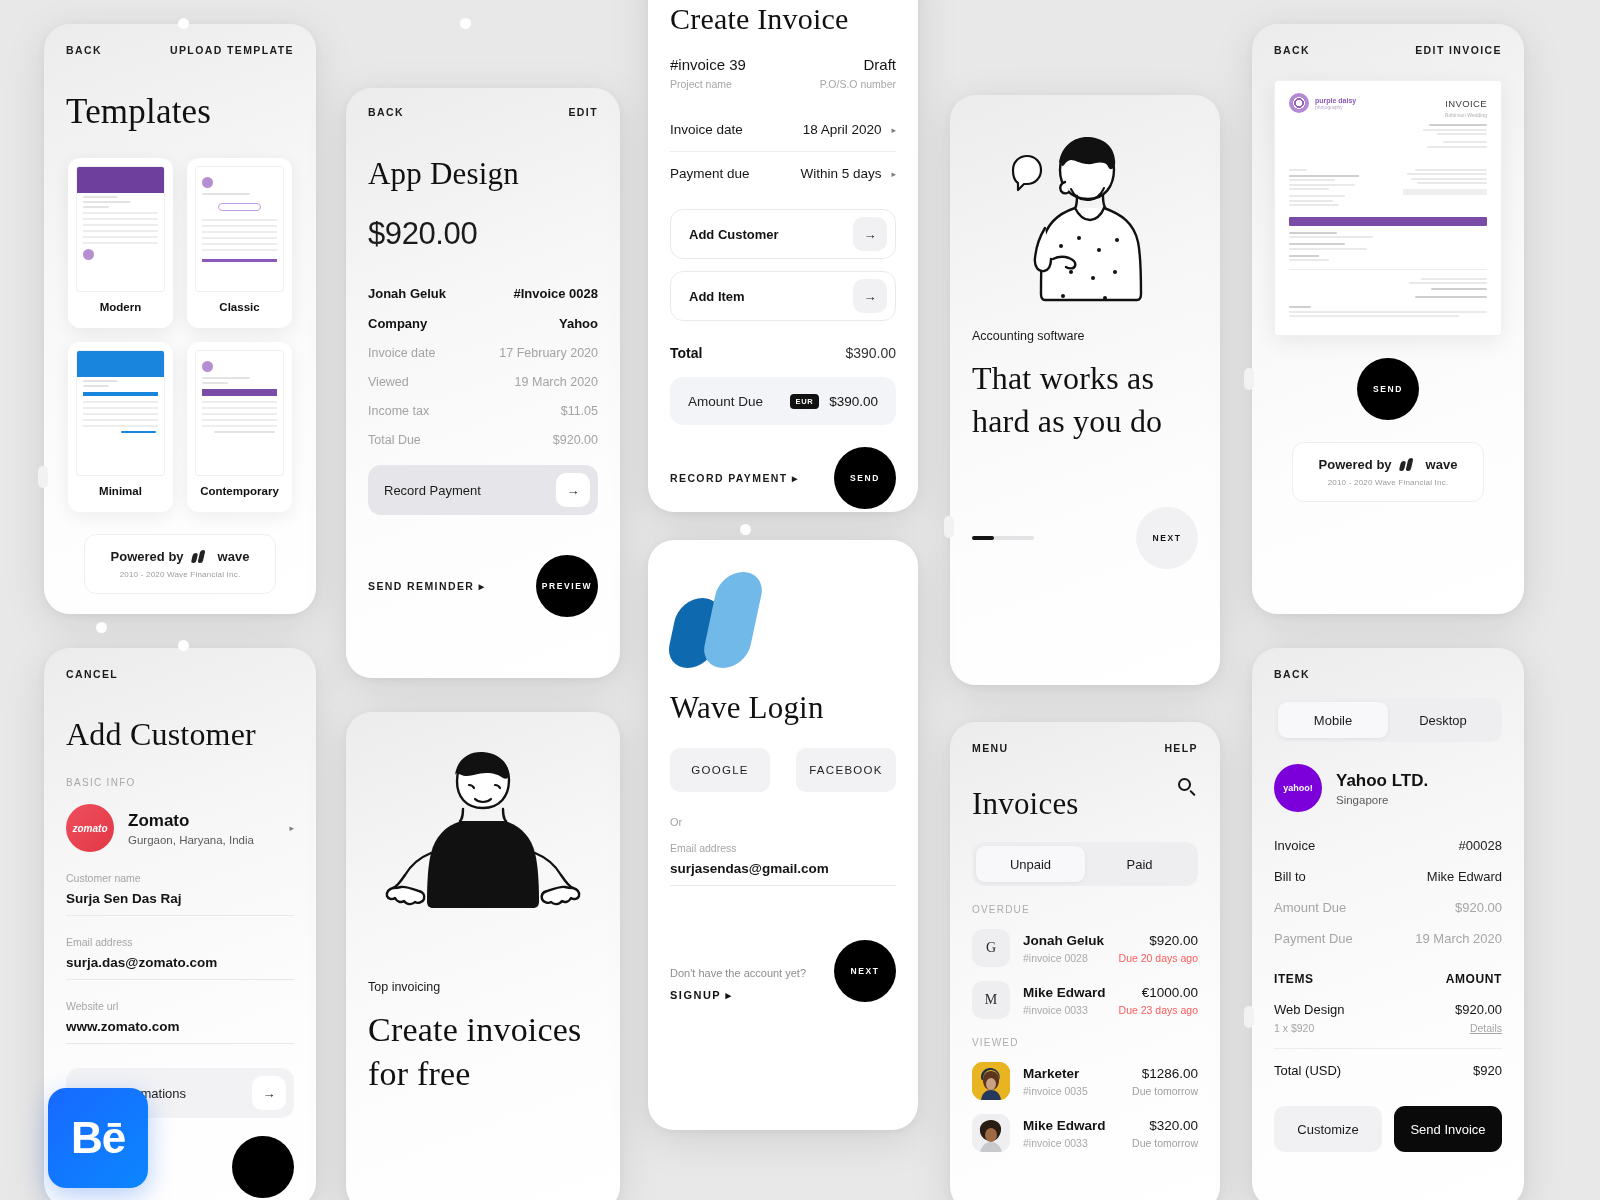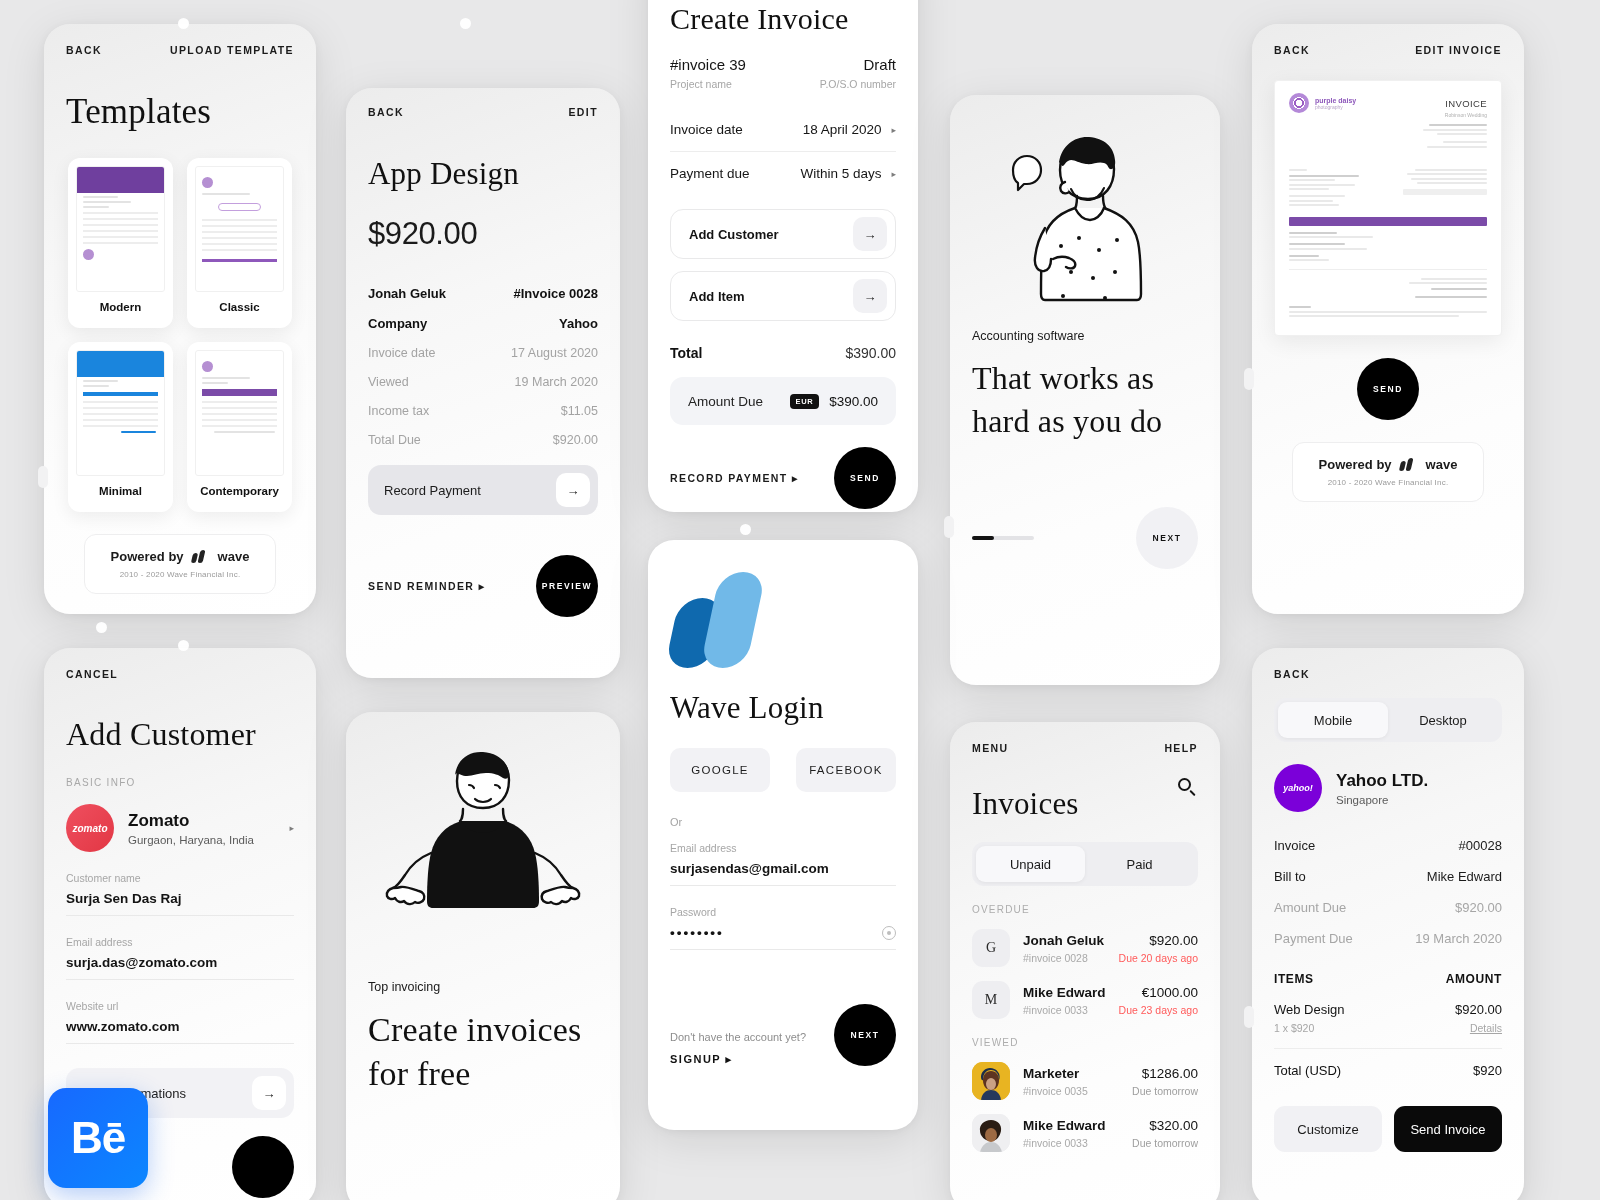--- a/index.html
+++ b/index.html
@@ -152,21 +152,21 @@
   .pd-band { height:9px; background:#7b4ba8; margin:8px 0 6px 0; border-radius:1px;}
   .pd-2col { display:flex; gap:14px; margin-top:7px;}
   .pd-2col > div { flex:1; }
 
   
   #s-addcust { left:44px; top:648px; width:272px; height:560px; }
   #s-addcust .pad { padding:20px 22px 0 22px; }
   #s-addcust h1 { font-size:32px; margin-top:36px;}
   .sect { font-size:10px; letter-spacing:1.3px; color:#a8a8a8; margin-top:24px; font-weight:500;}
   .custrow { display:flex; align-items:center; gap:14px; margin-top:16px;}
-  .logo-circ { width:48px; height:48px; border-radius:50%; display:flex; align-items:center; justify-content:center; color:#fff; font-weight:700; flex:none;font-style:italic;}
+  .logo-circ { width:48px; height:48px; border-radius:50%; display:flex; align-items:center; justify-content:center; color:#fff; font-weight:700; flex:none;}
   .logo-circ.zomato { background:linear-gradient(135deg,#ef4f5f,#e23744); font-size:10px; font-style:italic;}
   .custrow .nm { font-size:17px; font-weight:700; color:#111;}
   .custrow .loc { font-size:11.5px; color:#5b5b5b; margin-top:3px;}
   .field { margin-top:20px; border-bottom:1px solid #e9e9e9; padding-bottom:9px;}
   .field .lbl { font-size:10.5px; color:#a6a6a6;}
   .field .val { font-size:13.5px; font-weight:700; color:#141414; margin-top:7px;}
   .be-badge {
     position:absolute; left:48px; top:1088px; width:100px; height:100px; border-radius:18px;
     background:linear-gradient(135deg,#1769ff,#0c86ff);
     display:flex; align-items:center; justify-content:center;
@@ -352,21 +352,21 @@
         <div class="rowline strong">
           <span>Jonah Geluk</span>
           <span>#Invoice 0028</span>
         </div>
         <div class="rowline strong">
           <span>Company</span>
           <span>Yahoo</span>
         </div>
         <div class="rowline dim">
           <span>Invoice date</span>
-          <span>17 August 2020</span>
+          <span>17 February 2020</span>
         </div>
         <div class="rowline dim">
           <span>Viewed</span>
           <span>19 March 2020</span>
         </div>
         <div class="rowline dim">
           <span>Income tax</span>
           <span>$11.05</span>
         </div>
         <div class="rowline dim">
@@ -647,27 +647,20 @@
         <button>FACEBOOK</button>
       </div>
 
       <div class="or">Or</div>
 
       <div class="field" style="margin-top:14px;">
         <div class="lbl">Email address</div>
         <div class="val">surjasendas@gmail.com</div>
       </div>
 
-      <div class="field" style="margin-top:20px;display:flex;align-items:flex-end;justify-content:space-between;">
-        <div style="flex:1">
-          <div class="lbl">Password</div>
-          <div class="val" style="letter-spacing:2px;">••••••••</div>
-        </div>
-        <div class="eye"></div>
-      </div>
 
       <div class="login-foot">
         <div>
           <div class="q">Don't have the account yet?</div>
           <div class="signup">
             <span>SIGNUP</span>
             <span>▸</span>
           </div>
         </div>
         <div class="circbtn">NEXT</div>

